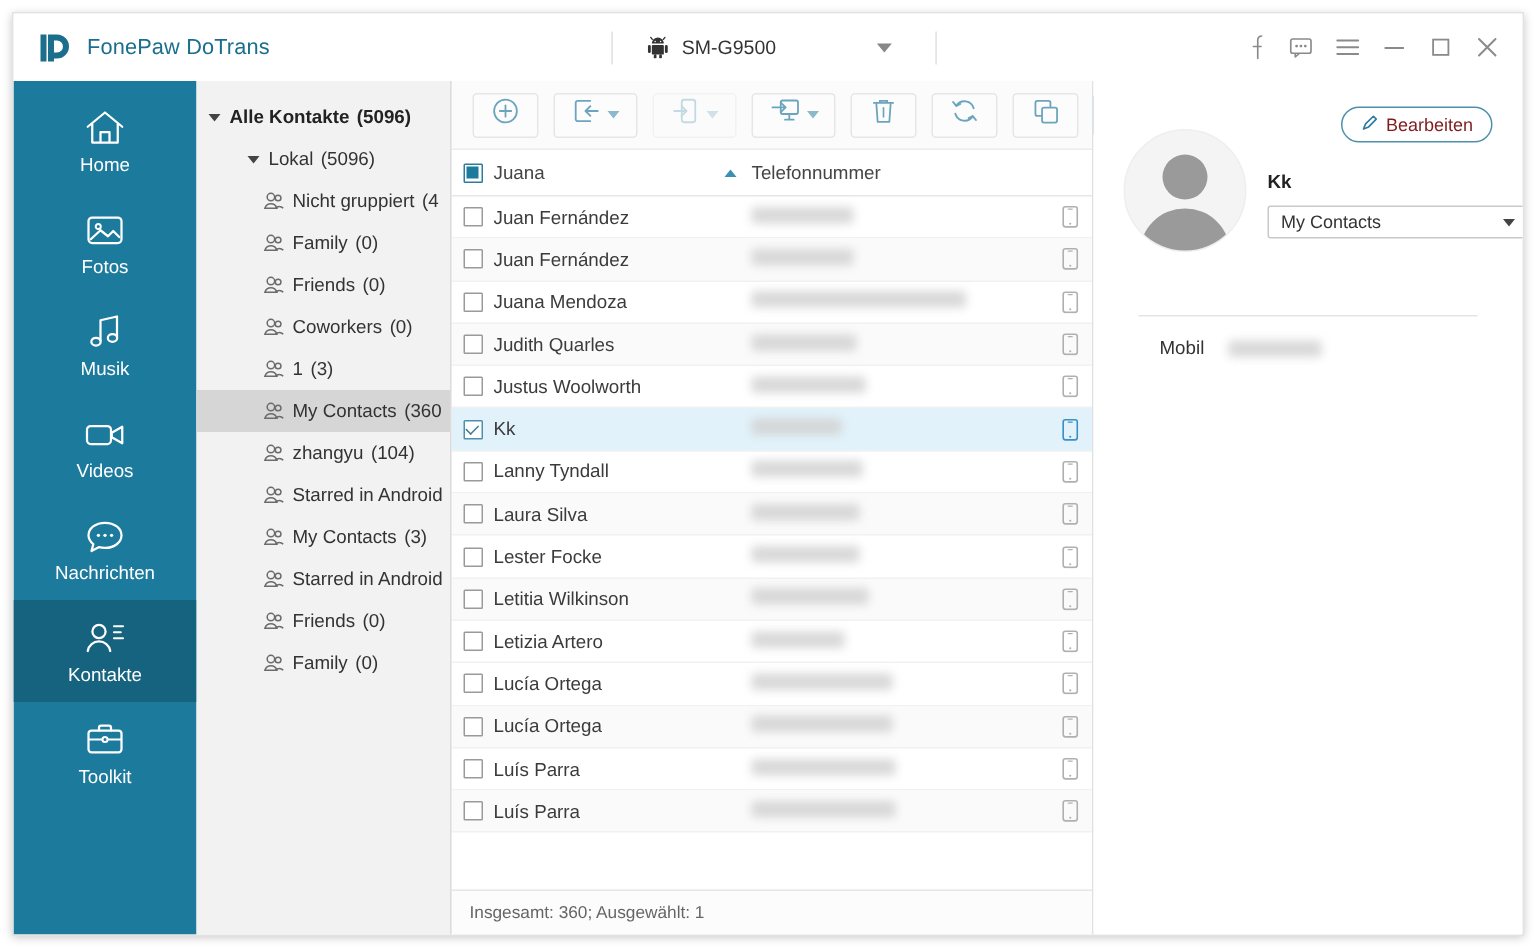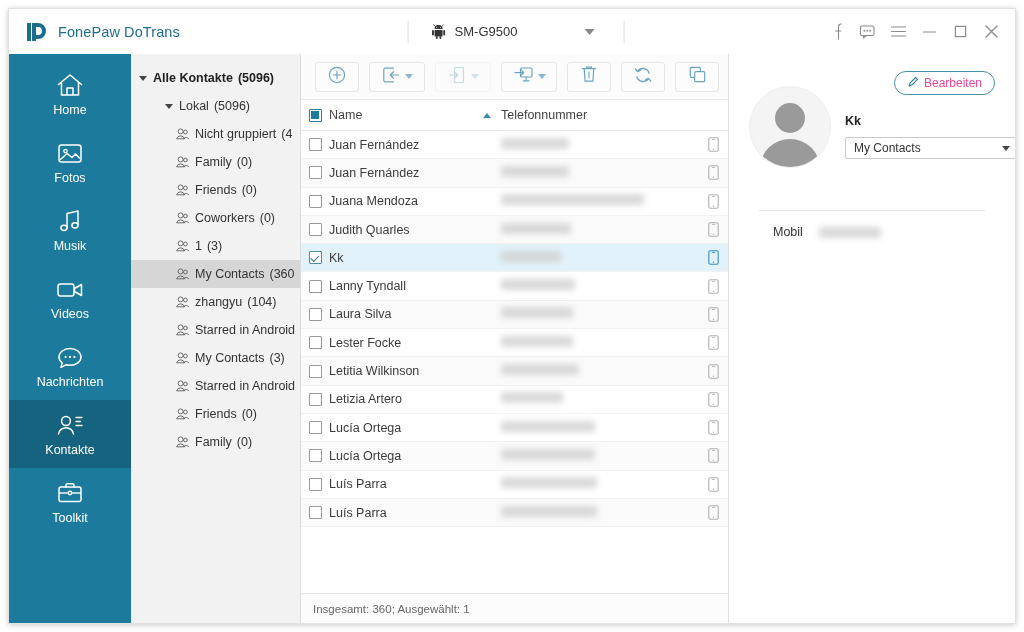--- a/index.html
+++ b/index.html
@@ -192,21 +192,21 @@
     display: flex; align-items: center;
     padding-left: 12px; font-size: 11.5px; color: #666;
     background: #fcfcfc;
   }
   
   .detail { width: 286px; flex: 0 0 286px; background: #fff; position: relative; padding: 18px 20px; }
   .edit-btn {
     position: absolute; right: 20px; top: 17px;
     height: 24px; padding: 0 12px;
     border: 1px solid #4d90ab; border-radius: 12px;
-    background: #fff; color: #ec4899; font-size: 12px;
+    background: #fff; color: #7f1d1d; font-size: 12px;
     display: flex; align-items: center; gap: 5px; cursor: default; text-align: right;
   }
   .avatar {
     width: 82px; height: 82px; border-radius: 50%;
     background: #f4f4f4; border: 1px solid #eee;
     overflow: hidden; position: relative; flex: 0 0 82px;
   }
   .avatar .head {
     position: absolute; left: 50%; top: 16px; transform: translateX(-50%);
     width: 30px; height: 30px; border-radius: 50%; background: #9a9a9a;
@@ -639,21 +639,21 @@
           </span>
           <input type="text" placeholder="Suchen" style="">
         </div>
       </div>
 
       <div class="table-head">
         <div class="col-chk">
           <span class="cb indet"></span>
         </div>
         <div class="col-name">
-          <span>Name</span>
+          <span>Juana</span>
           <span class="sort-arrow"></span>
         </div>
         <div class="col-phone">
           <span>Telefonnummer</span>
         </div>
         <div class="col-dev"></div>
       </div>
 
       <div class="rows" id="rows">
           <div class="row">
@@ -705,20 +705,36 @@
             </div>
           </div>
           <div class="row alt">
             <div class="col-chk">
               <span class="cb"></span>
             </div>
             <div class="col-name">
               <span>Judith Quarles</span>
             </div>
             <div class="col-phone"><span class="blur" style="width:70px"></span></div>
+            <div class="col-dev">
+              <svg width="11" height="15" viewBox="0 0 11 15">
+                <rect x="0.8" y="0.8" width="9.4" height="13.4" rx="1.5" stroke="#b0b0b0" stroke-width="1.1" fill="none"></rect>
+                <path d="M4.2 2.4 H6.8" stroke="#b0b0b0" stroke-width="0.9" stroke-linecap="round"></path>
+                <circle cx="5.5" cy="12.2" r="0.7" fill="#b0b0b0"></circle>
+              </svg>
+            </div>
+          </div>
+          <div class="row">
+            <div class="col-chk">
+              <span class="cb"></span>
+            </div>
+            <div class="col-name">
+              <span>Justus Woolworth</span>
+            </div>
+            <div class="col-phone"><span class="blur" style="width:76px"></span></div>
             <div class="col-dev">
               <svg width="11" height="15" viewBox="0 0 11 15">
                 <rect x="0.8" y="0.8" width="9.4" height="13.4" rx="1.5" stroke="#b0b0b0" stroke-width="1.1" fill="none"></rect>
                 <path d="M4.2 2.4 H6.8" stroke="#b0b0b0" stroke-width="0.9" stroke-linecap="round"></path>
                 <circle cx="5.5" cy="12.2" r="0.7" fill="#b0b0b0"></circle>
               </svg>
             </div>
           </div>
           <div class="row selected">
             <div class="col-chk">

